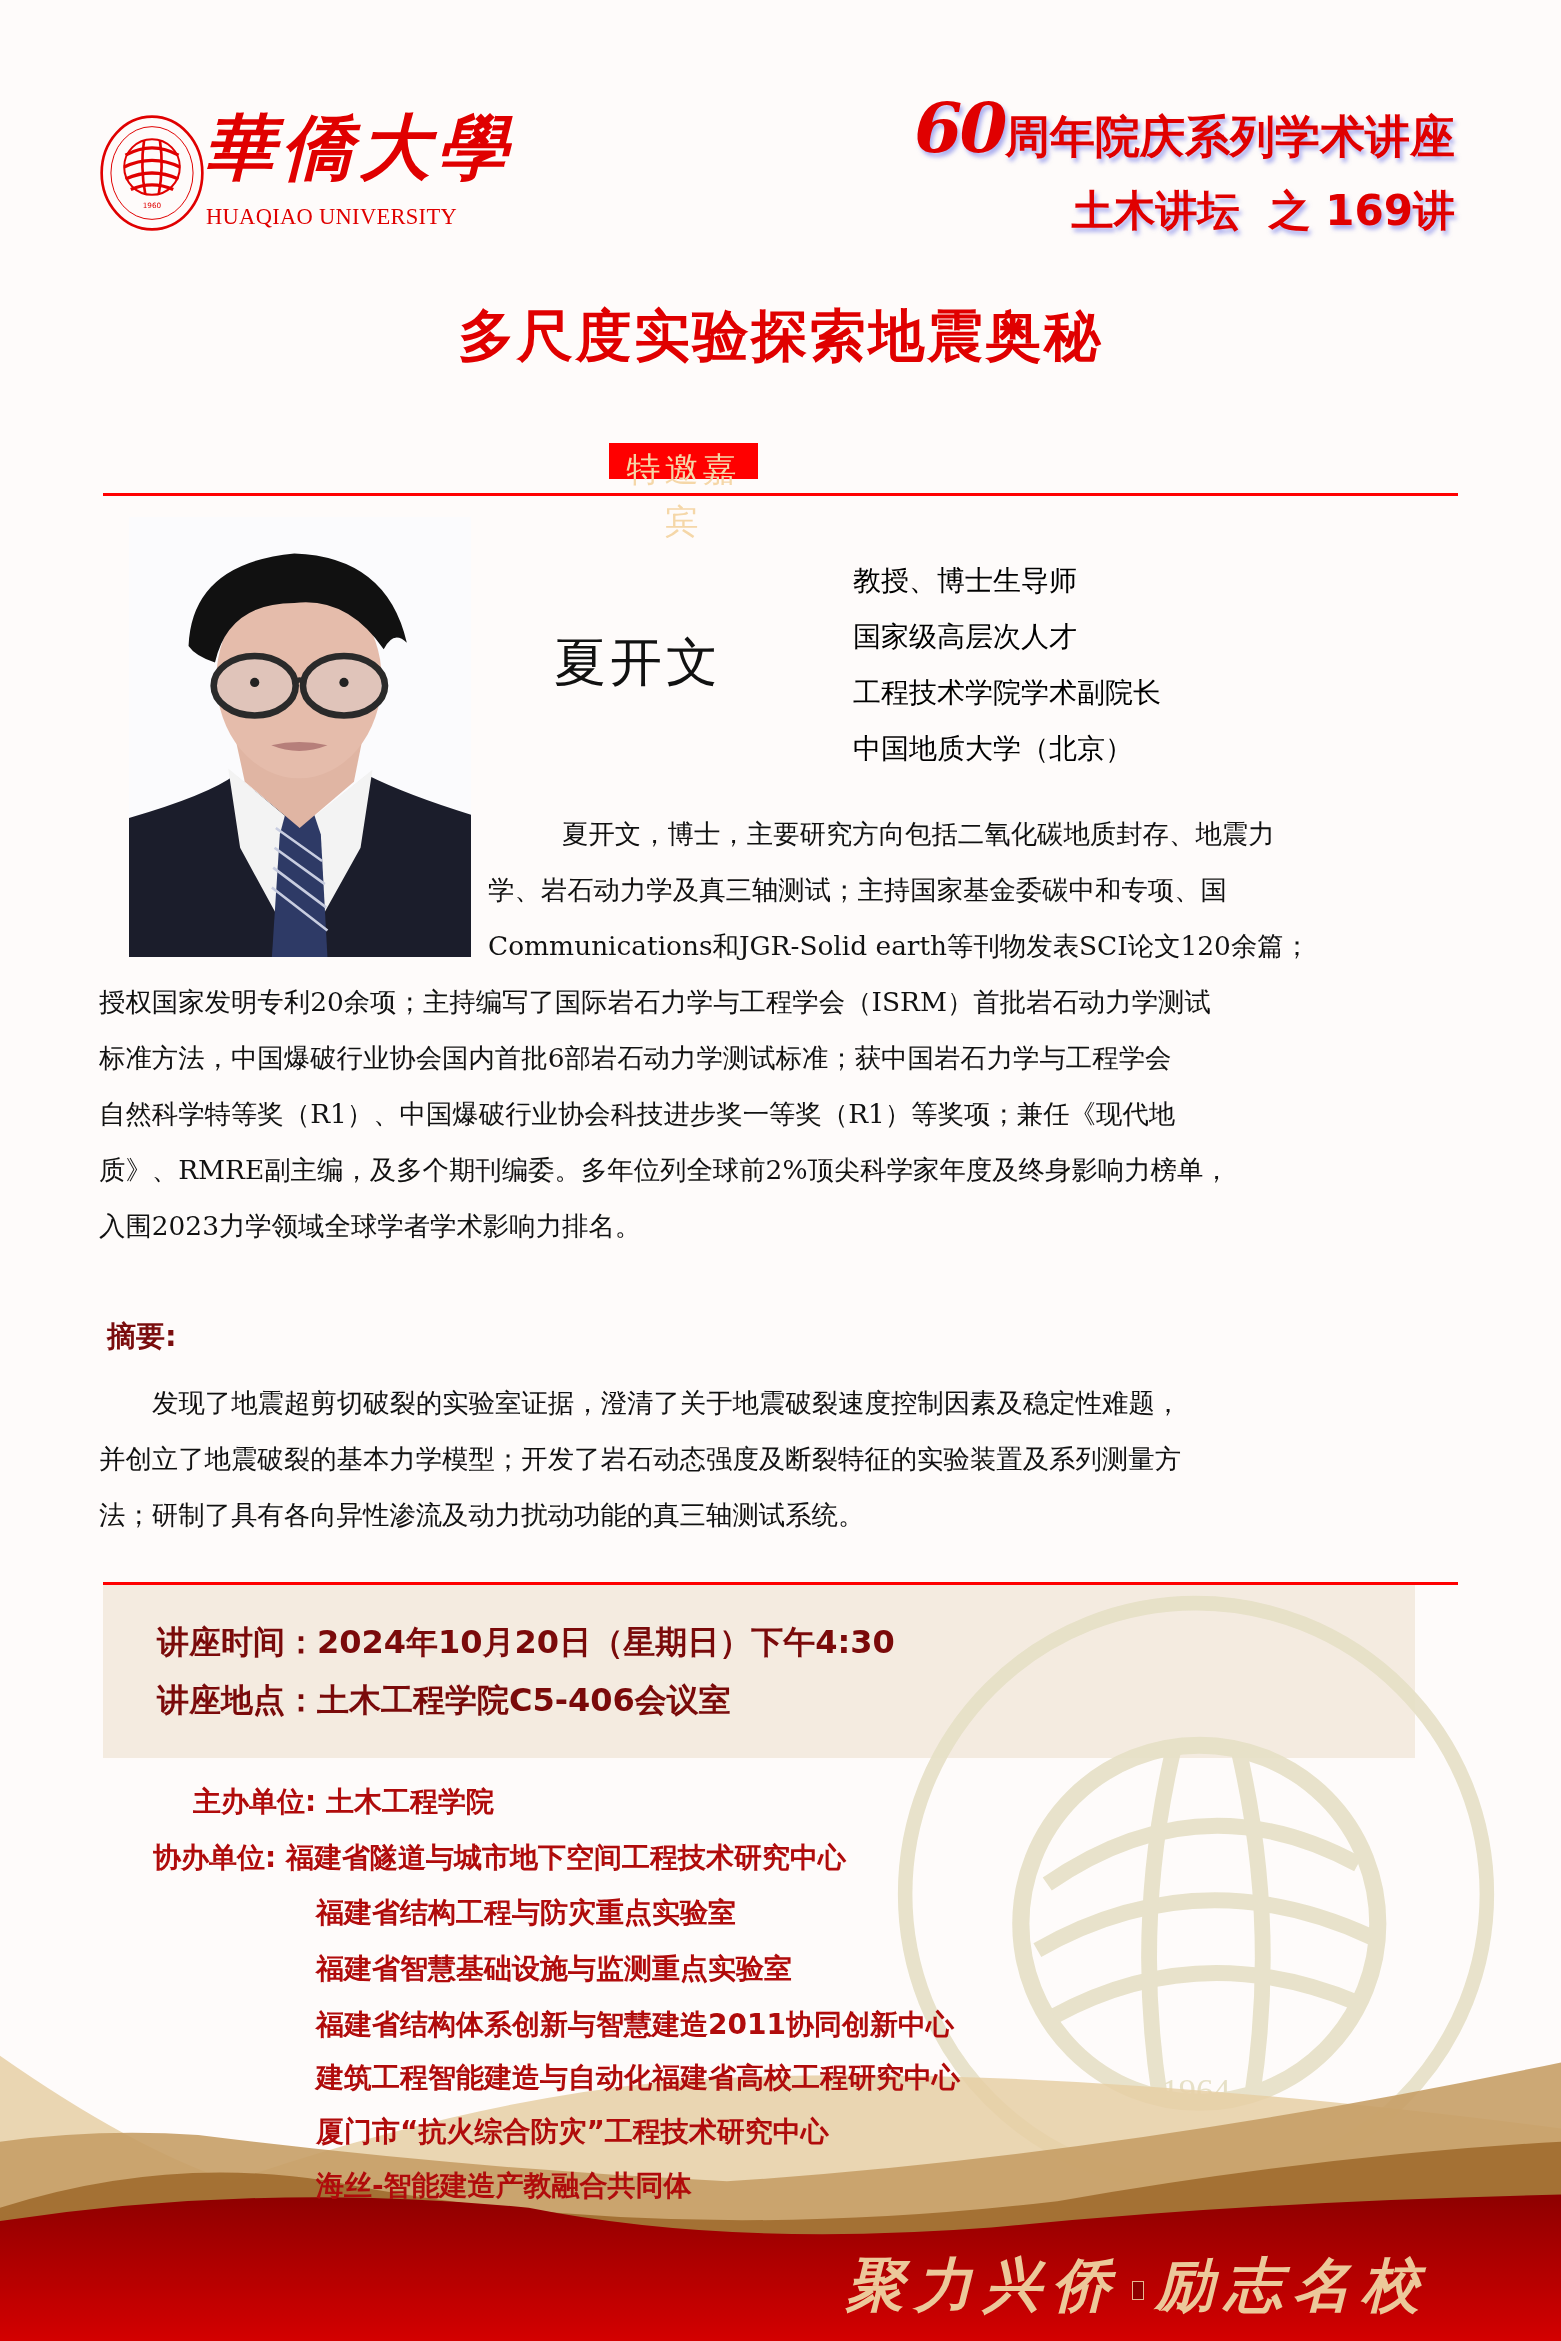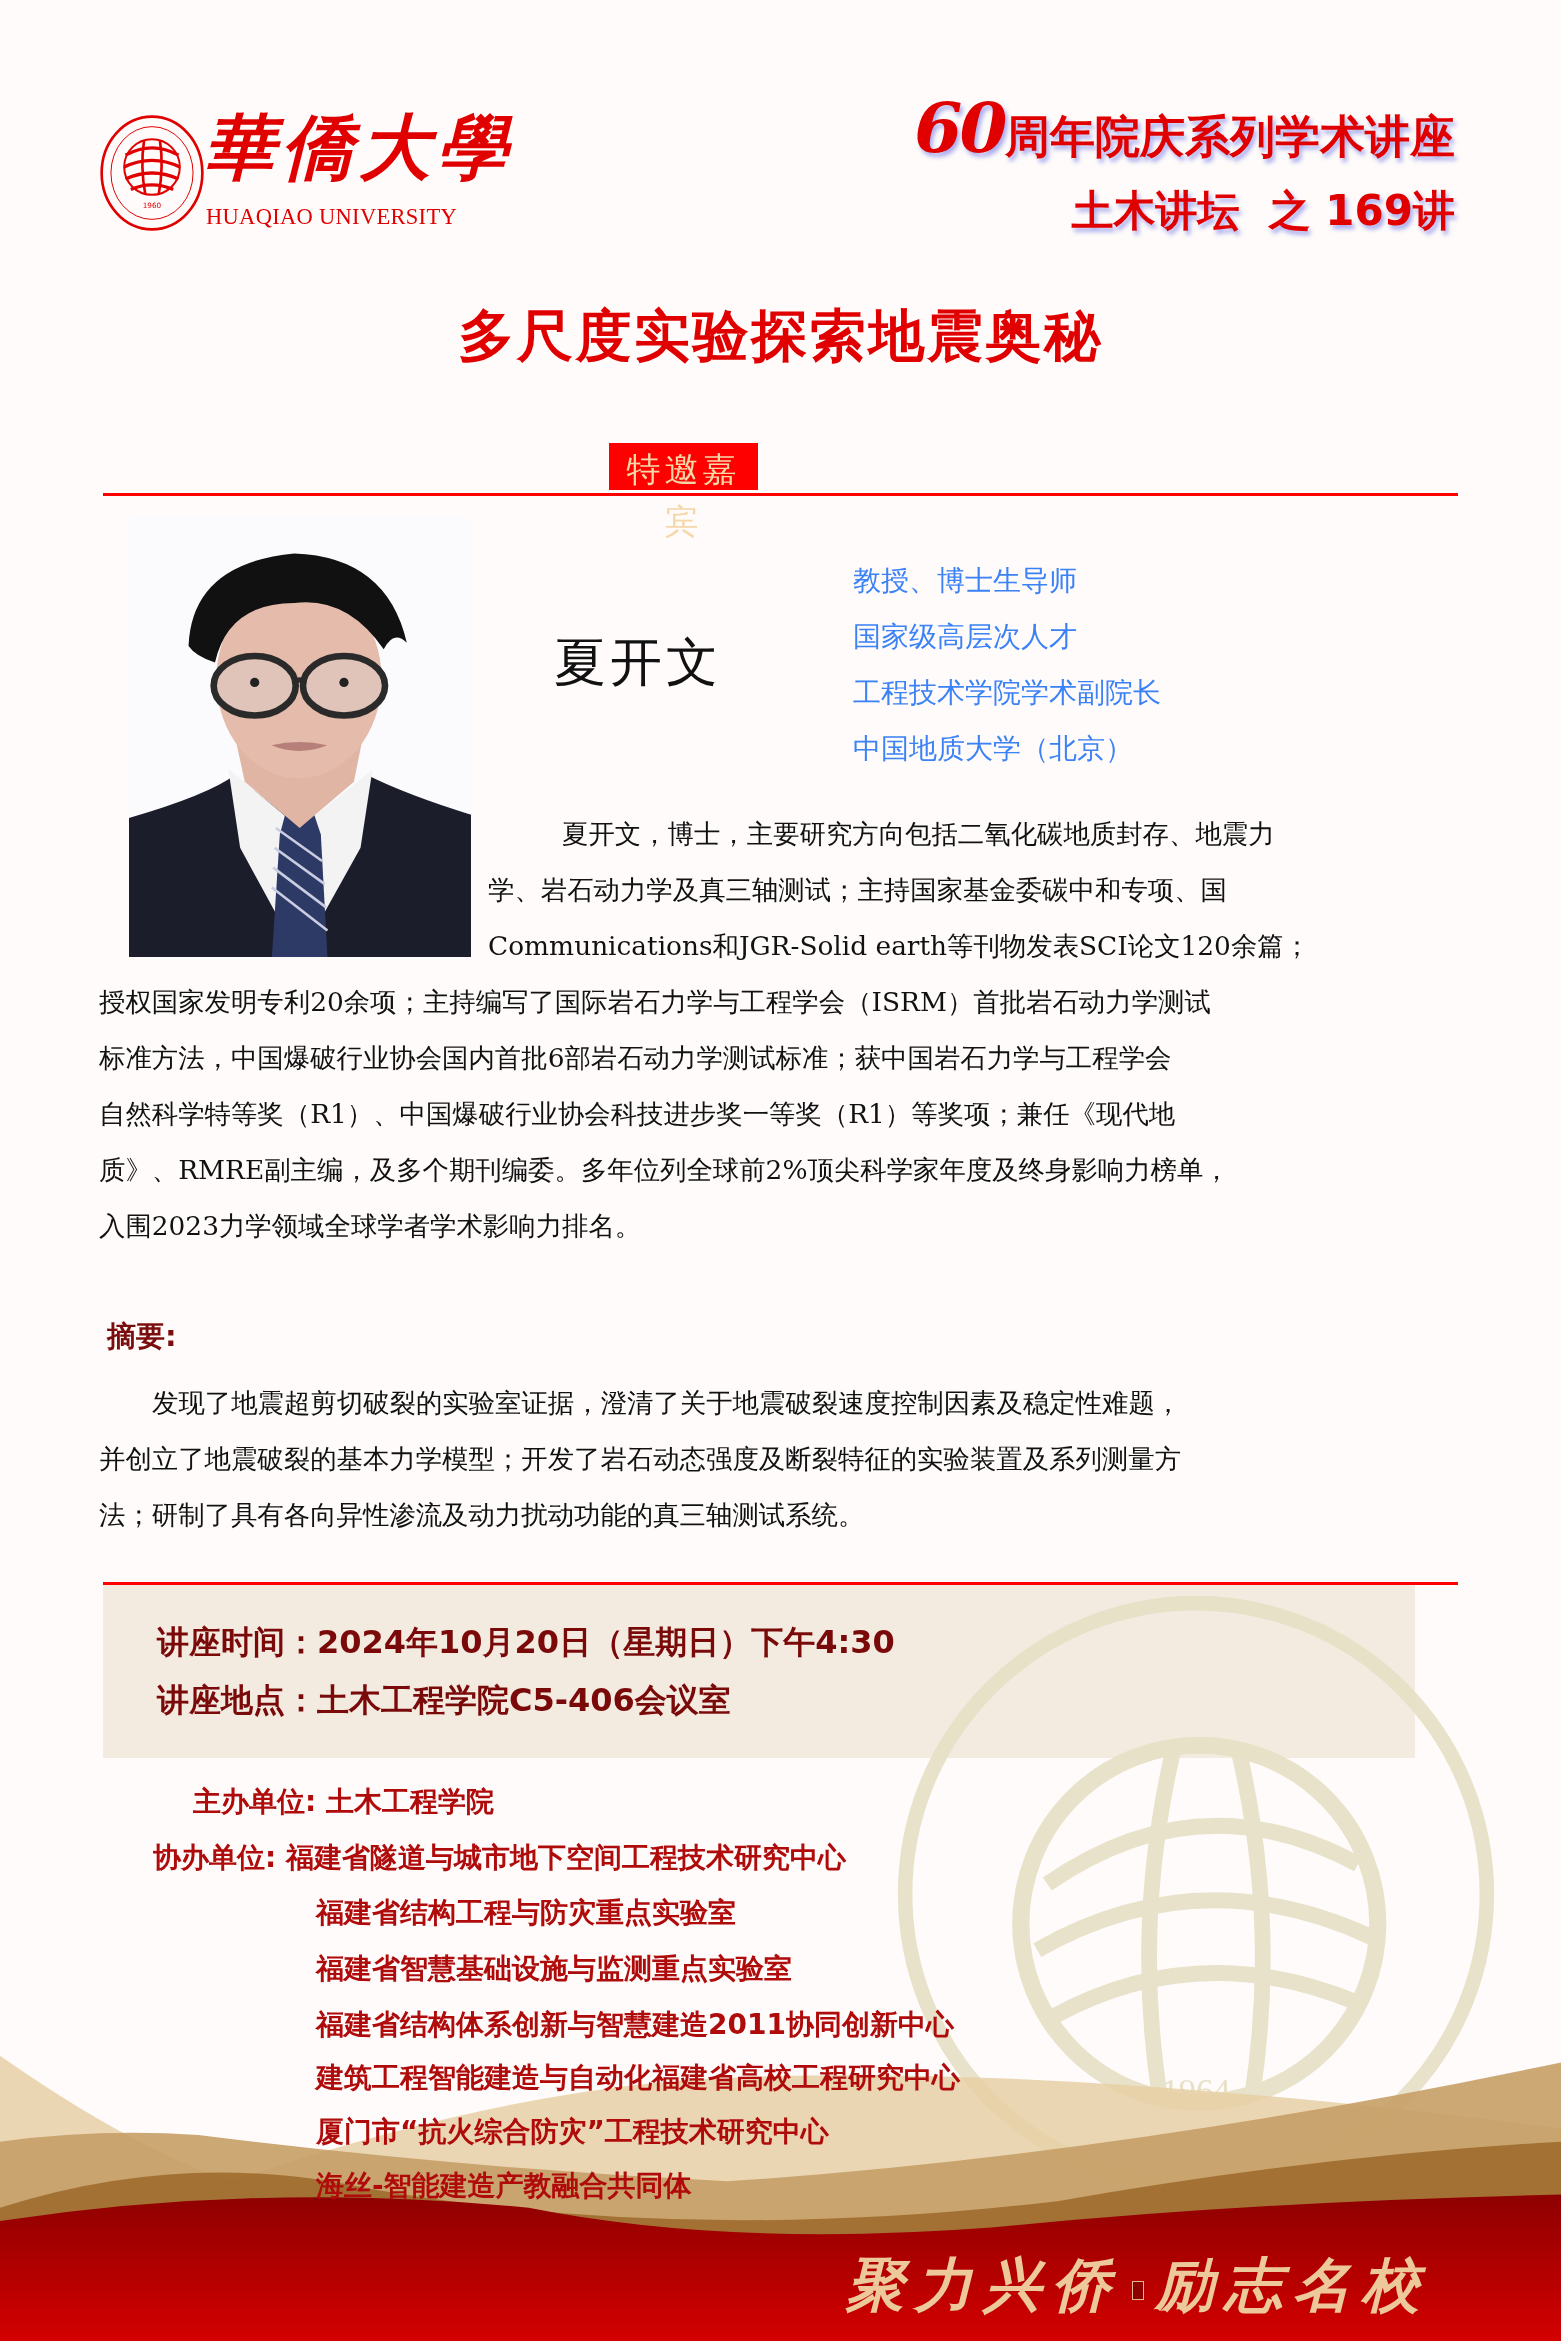--- a/index.html
+++ b/index.html
@@ -15,28 +15,28 @@
   .logo-cn { left: 204px; top: 112px; font-family: "DejaVu Serif", serif; font-weight: bold; font-size: 71px; color: #e00000; letter-spacing: 6.6px; font-style: italic; line-height: 1; }
   .logo-en { left: 206px; top: 204px; font-family: "Liberation Serif", serif; font-size: 22.5px; color: #e00000; letter-spacing: 0.3px; }
   .series { right: 106px; top: 93px; text-align: right; color: #e00000; font-weight: bold; text-shadow: 2.6px 4px 4px rgba(100,110,230,.55), 0 0 1.3px #fff; }
   .series .line1 { font-size: 45px; line-height: 1; white-space: nowrap; }
   .series .num60 { font-family: "DejaVu Serif", serif; font-style: italic; font-weight: bold; font-size: 69px; letter-spacing: -2.6px; }
   .series .line2 { font-size: 42px; margin-top: 21px; white-space: nowrap; }
 
   .title { left: 0; width: 1561px; top: 299px; text-align: center; font-size: 56px; font-weight: bold; color: #e00000; letter-spacing: 2.6px; }
 
   .rule { background: #ff0000; height: 2.6px; }
-  .guest-tag { left: 609px; top: 443px; width: 149px; height: 47px; background: #ff0000; color: #f5d7a8; font-family: "DejaVu Serif", serif; font-size: 34px; text-align: center; line-height: 52px; letter-spacing: 4px; padding: 0 0; box-sizing: border-box; width: 149px; }
+  .guest-tag { left: 609px; top: 443px; width: 149px; height: 36px; background: #ff0000; color: #f5d7a8; font-family: "DejaVu Serif", serif; font-size: 34px; text-align: center; line-height: 52px; letter-spacing: 4px; padding: 0 0; box-sizing: border-box; width: 149px; }
   .guest-tag { width: 149px; left: 609px; }
 
   
   .photo { left: 129px; top: 517px; width: 342px; height: 440px; background: #fbfbfd; overflow: hidden; }
 
   .speaker-name { left: 554px; top: 628px; font-size: 52px; font-weight: normal; color: #111; letter-spacing: 4px; }
-  .titles { left: 853px; top: 553px; font-size: 28px; color: #3b82f6; line-height: 56px; }
+  .titles { left: 853px; top: 553px; font-size: 28px; color: #000000; line-height: 56px; }
   .titles div { white-space: nowrap; }
 
   
   .bio { left: 99px; top: 806px; width: 1359px; font-family: "DejaVu Serif", serif; font-size: 26.4px; color: #111; line-height: 56px; }
   .bio .ln { white-space: nowrap; text-align: justify; }
 
   .abs-label { left: 107px; top: 1317px; font-size: 29px; color: #7a0d0d; font-weight: bold; }
   .abstract { left: 99px; top: 1375px; width: 1359px; font-size: 26.4px; color: #111; line-height: 56px; font-family: "DejaVu Serif", serif; }
   .abstract .ln { white-space: nowrap; }
 

